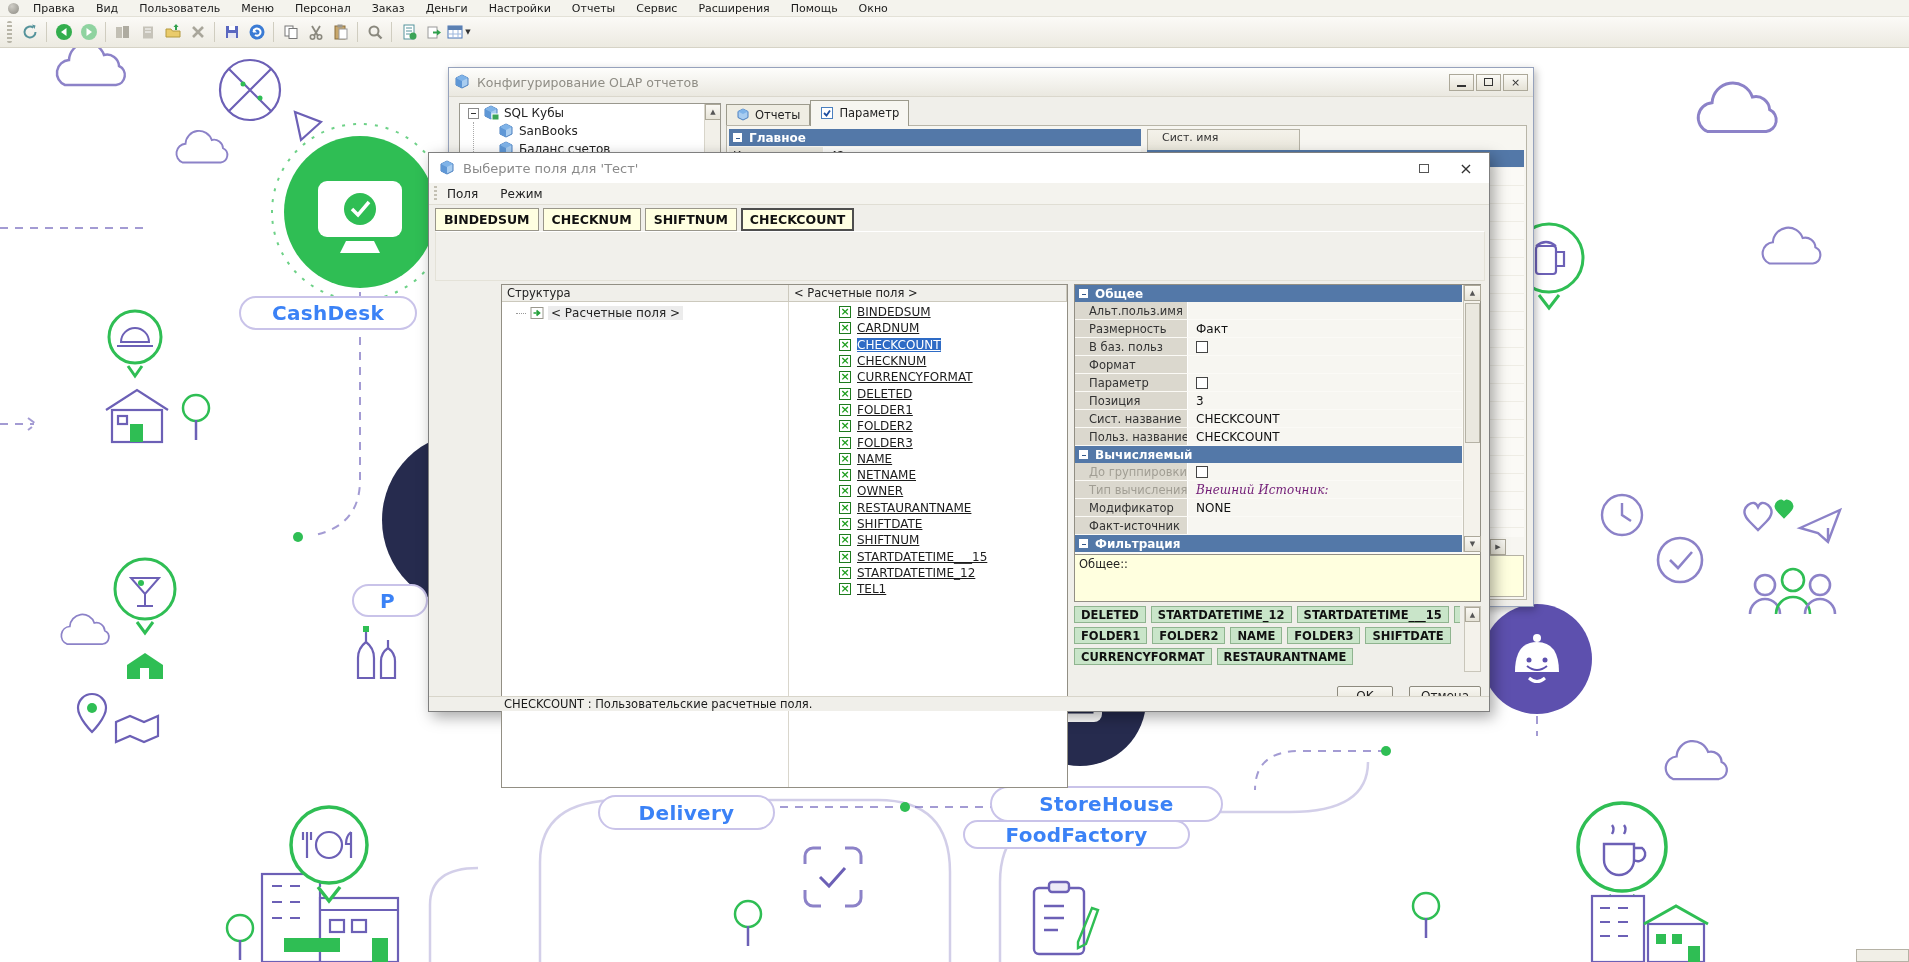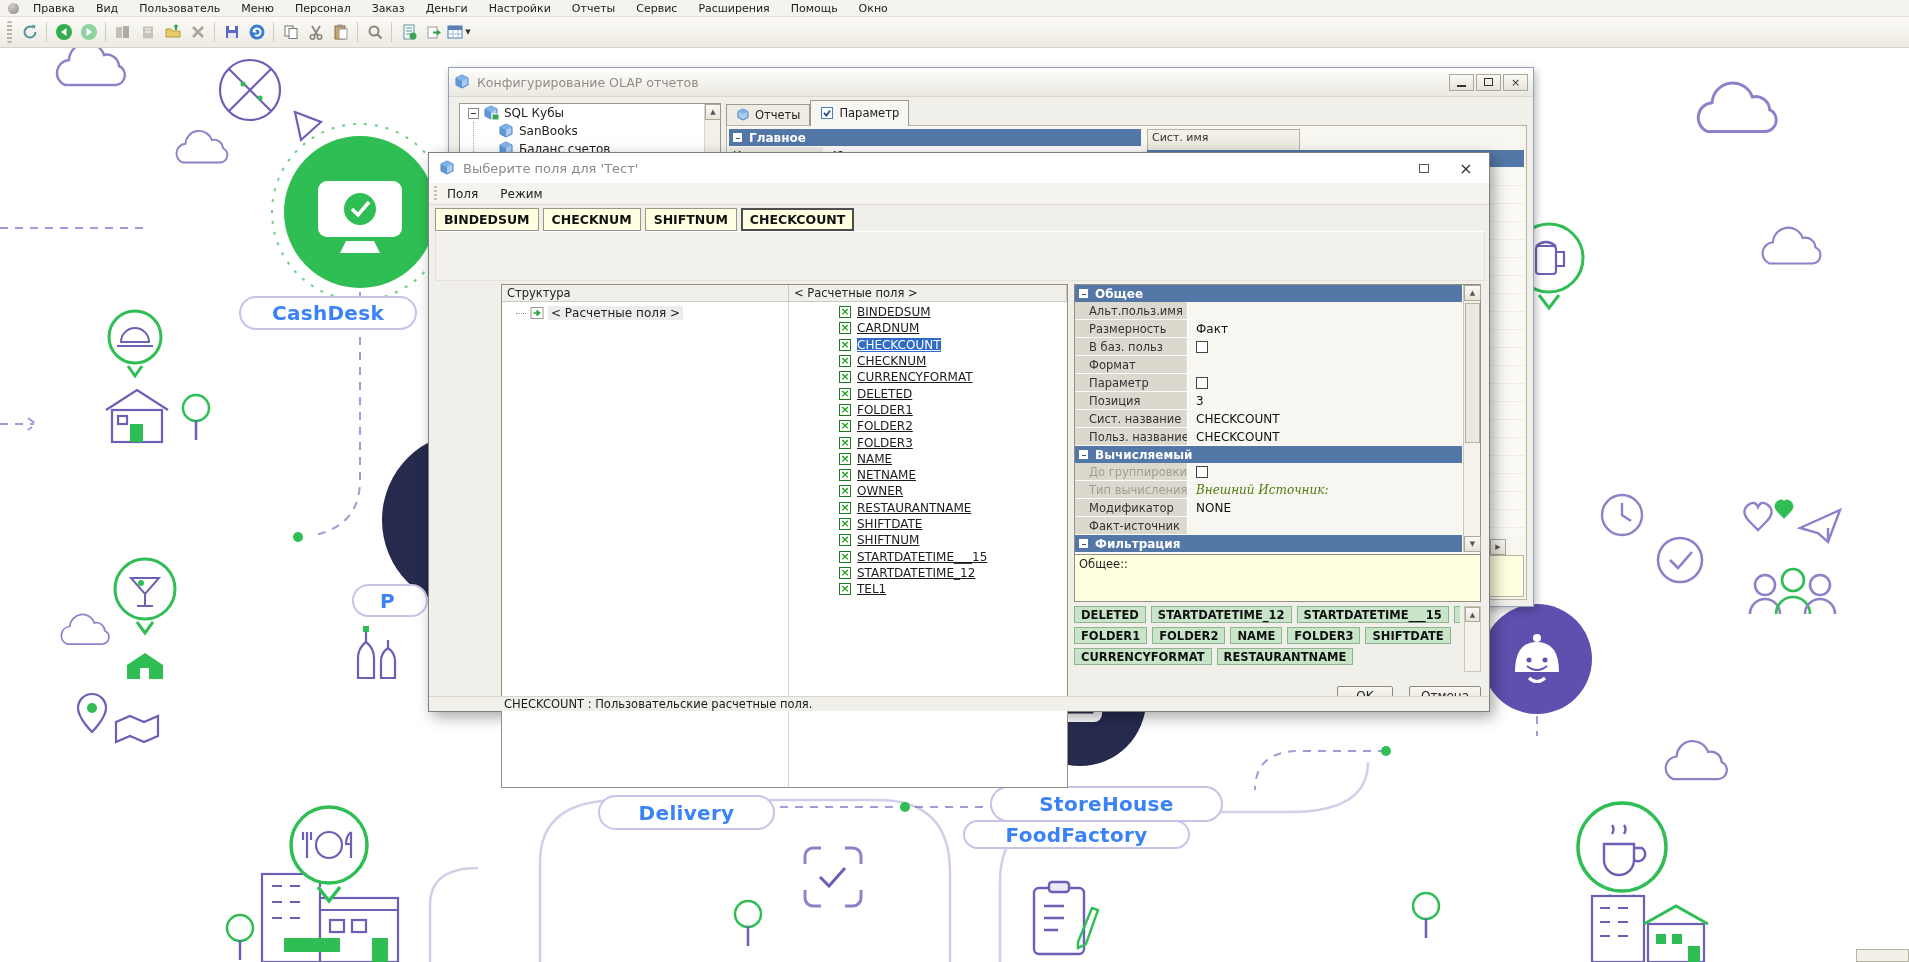--- a/index.html
+++ b/index.html
@@ -34,21 +34,21 @@
 .o-tab{display:flex;align-items:center;gap:5px;border:1px solid #9C9A8C;border-bottom:none;background:#EFEDE3;padding:3px 9px 4px;font-size:11.5px;height:22px}
 .o-tab.active{background:#F7F6F1;height:26px;position:relative;z-index:2}
 #olap-grid{position:absolute;left:277px;top:57px;right:6px;bottom:6px;background:#F7F6F1;border:1px solid #B8B5A8}
 .bluebar{background:#5378A8;color:#fff;font-weight:bold;font-size:12px;display:flex;align-items:center;height:17px;padding-left:4px}
 .minusbox{width:9px;height:9px;background:#fff;border:1px solid #fff;position:relative;margin-right:7px;flex:none}
 .minusbox::after{content:"";position:absolute;left:1.5px;top:3.5px;width:4px;height:1px;background:#35588A}
 #olap-grid .g-main{position:absolute;left:2px;top:3px;width:412px}
 #olap-grid .g-row{display:flex;height:17px;margin-top:1px;font-size:11.5px}
 #olap-grid .g-lab{width:95px;background:#EDEBE2;padding:2px 4px;border-right:1px solid #fff}
 #olap-grid .g-val{flex:1;background:#FDFDFB;padding:2px 6px}
-#olap-grid .g-sys{position:absolute;left:420px;top:3px;width:153px;height:33px;background:linear-gradient(#F4F2EA,#E3E0D3);border:1px solid #B5B2A5;font-size:11px;color:#333;padding:1px 4px}
+#olap-grid .g-sys{position:absolute;left:420px;top:3px;width:153px;height:33px;background:linear-gradient(#F4F2EA,#E3E0D3);border:1px solid #B5B2A5;font-size:11px;color:#333;padding:1px 14px}
 #olap-grid .g-restrict{position:absolute;left:420px;top:24px;right:2px}
 #olap-grid .g-strip{position:absolute;left:420px;top:42px;right:2px;bottom:62px;background:repeating-linear-gradient(#FBFAF6 0 17px,#EFEDE5 17px 18px)}
 #olap-grid .g-dn{position:absolute;right:40px;bottom:44px;width:16px;height:16px}
 #olap-grid .g-rt{position:absolute;right:20px;bottom:44px;width:16px;height:16px}
 #olap-grid .g-yellow{position:absolute;right:2px;bottom:2px;width:40px;height:42px;background:#FFFFDF;border:1px solid #B5B2A5}
 
 #dlg{position:absolute;left:428px;top:152px;width:1062px;height:560px;background:#F0EFEA;border:1px solid #7F7F7F;box-shadow:4px 5px 14px rgba(0,0,0,.35);z-index:30}
 .d-title{position:absolute;left:0;top:0;right:0;height:30px;background:#fff;display:flex;align-items:center;padding-left:10px;gap:8px;font-size:13px;color:#8a8a8a}
 .d-max{position:absolute;left:980px;top:4px;width:30px;height:22px;display:flex;align-items:center;justify-content:center}
 .d-max i{width:10px;height:9px;border:1.5px solid #555;display:block}
@@ -78,21 +78,21 @@
 .fitem.selected .flabel{background:#2E6BC5;color:#fff}
 
 .d-right{position:absolute;left:645px;top:131px;width:407px;height:318px;background:#FBFAF6;border:1px solid #928F84}
 .pgrid{position:absolute;left:0;top:0;right:18px;height:267px;overflow:hidden}
 .prow{display:flex;height:17px;margin-bottom:1px;font-size:11.5px}
 .plabel{width:112px;background:#DBD8CE;padding:2px 4px 0 14px;color:#333;white-space:nowrap;overflow:hidden}
 .prow.dis .plabel{color:#A19E94}
 .pvalue{flex:1;background:#F7F6F1;border-left:1px solid #fff;padding:1px 0 0 8px;font-size:12px;color:#111;display:flex;align-items:center}
 .pv-check{display:none;width:12px;height:12px;border:1px solid #444;background:#fff}
 .t-checkbox .pv-check{display:inline-block}
-.t-italic .pv-text{font-family:"DejaVu Serif","Liberation Serif",serif;font-style:italic;font-size:12px;color:#4d7c0f}
+.t-italic .pv-text{font-family:"DejaVu Serif","Liberation Serif",serif;font-style:italic;font-size:12px;color:#701a75}
 .vsb{position:absolute;right:0;top:0;width:17px;height:267px;background:#F4F2EB;border-left:1px solid #C9C6BA}
 .vsb .scroll-btn{width:17px;height:16px;position:absolute;left:0}
 .vsb .thumb{position:absolute;left:1px;top:18px;width:15px;height:140px;background:#EAE8DF;border:1px solid #B5B2A5}
 .d-yellow{position:absolute;left:0;right:0;top:269px;bottom:0;background:#FFFFDF;border-top:1px solid #928F84;font-size:11.5px;padding:2px 4px}
 
 .d-tags{position:absolute;left:645px;top:453px;width:407px;height:72px}
 .tagrows{width:386px;overflow:hidden}
 .tagrow{display:flex;gap:5px;height:17px;margin-bottom:4px;white-space:nowrap}
 .tag{background:#C9E5C9;border:1px solid #8FB48F;font-weight:bold;font-size:11.5px;padding:1px 6px;color:#111}
 .tag-sb{position:absolute;right:0;top:0;width:17px;height:66px;background:#F4F2EB;border:1px solid #C9C6BA}

